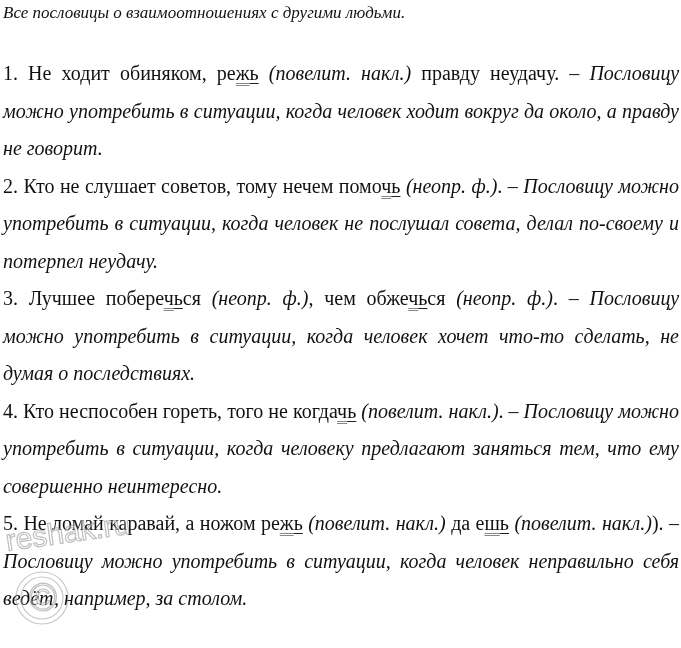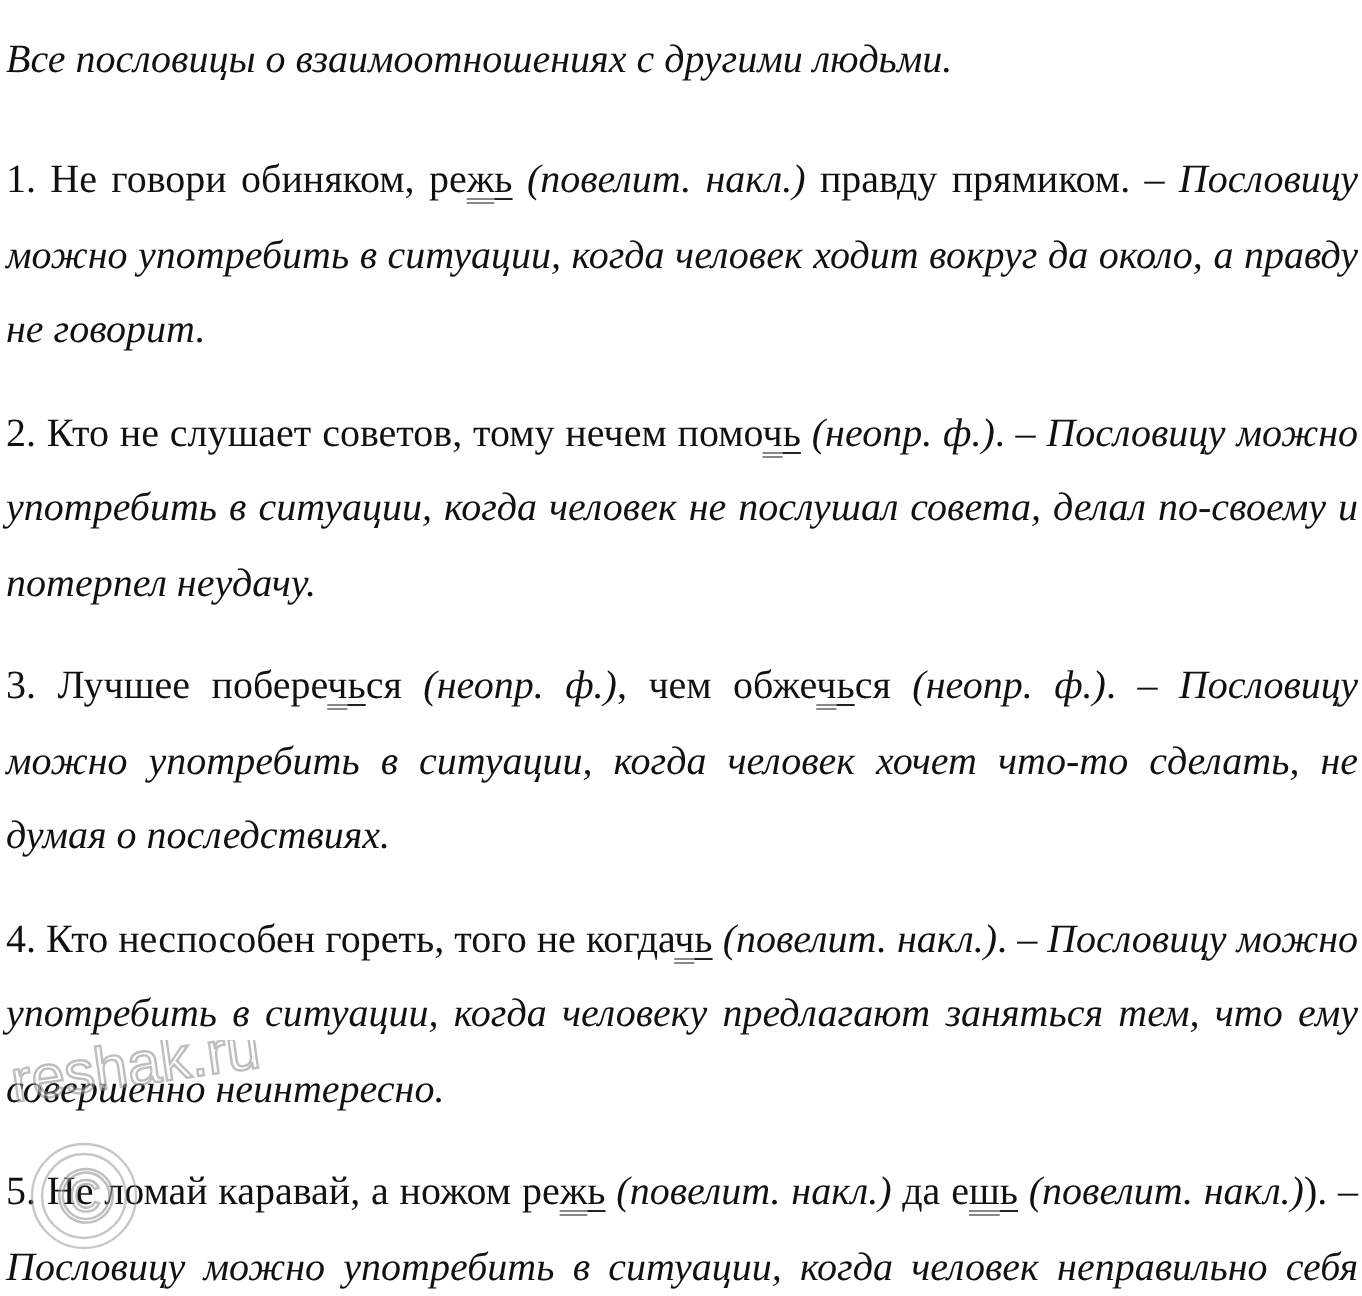--- a/index.html
+++ b/index.html
@@ -3,29 +3,29 @@
 <meta charset="utf-8">
 <style>
   html, body { margin: 0; padding: 0; background: #ffffff; }
   body {
     width: 681px; height: 648px; overflow: hidden; position: relative;
     font-family: "Liberation Serif", "DejaVu Serif", serif;
     color: #111111;
   }
   .doc { position: absolute; left: 3px; top: 0; width: 676px; }
   .title {
-    font-style: italic; font-size: 20px; line-height: 26px;
-    margin: 0; padding-top: 17px;
+    font-style: italic; font-size: 17px; line-height: 26px;
+    margin: 0; padding-top: 0px;
   }
   .para {
     font-size: 20px; line-height: 37.5px; margin: 0;
     text-align: justify;
   }
   .p1 { margin-top: 29px; }
-  .p2, .p3, .p4, .p5 { margin-top: 14px; }
+  .p2, .p3, .p4, .p5 { }
   .it { font-style: italic; }
   .note { font-style: italic; font-size: 20px; }
   .cons {
     text-decoration: underline double #888888;
     text-decoration-thickness: 1px;
     text-underline-offset: 3px;
   }
   .soft {
     text-decoration: underline solid #222222;
     text-decoration-thickness: 1px;
@@ -35,21 +35,21 @@
     position: absolute; left: 2px; top: 520px; width: 130px; height: 128px;
     pointer-events: none; opacity: 0.55;
   }
 </style>
 </head>
 <body>
 
 <div class="doc">
   <p class="title">Все пословицы о взаимоотношениях с другими людьми.</p>
 
-  <p class="para p1"><span>1.</span><span> Не говори обиняком, ре</span><span class="cons">ж</span><span class="soft">ь</span> <span class="note">(повелит. накл.)</span><span> правду прямиком. – </span><span class="it">Пословицу можно употребить в ситуации, когда человек ходит вокруг да около, а правду не говорит.</span></p>
+  <p class="para p1"><span>1.</span><span> Не ходит обиняком, ре</span><span class="cons">ж</span><span class="soft">ь</span> <span class="note">(повелит. накл.)</span><span> правду неудачу. – </span><span class="it">Пословицу можно употребить в ситуации, когда человек ходит вокруг да около, а правду не говорит.</span></p>
 
   <p class="para p2"><span>2.</span><span> Кто не слушает советов, тому нечем помо</span><span class="cons">ч</span><span class="soft">ь</span> <span class="note">(неопр. ф.)</span><span>. – </span><span class="it">Пословицу можно употребить в ситуации, когда человек не послушал совета, делал по-своему и потерпел неудачу.</span></p>
 
   <p class="para p3"><span>3.</span><span> Лучшее побере</span><span class="cons">ч</span><span class="soft">ь</span><span>ся </span><span class="note">(неопр. ф.)</span><span>, чем обже</span><span class="cons">ч</span><span class="soft">ь</span><span>ся </span><span class="note">(неопр. ф.)</span><span>. – </span><span class="it">Пословицу можно употребить в ситуации, когда человек хочет что-то сделать, не думая о последствиях.</span></p>
 
   <p class="para p4"><span>4.</span><span> Кто неспособен гореть, того не когда</span><span class="cons">ч</span><span class="soft">ь</span> <span class="note">(повелит. накл.)</span><span>. – </span><span class="it">Пословицу можно употребить в ситуации, когда человеку предлагают заняться тем, что ему совершенно неинтересно.</span></p>
 
   <p class="para p5"><span>5.</span><span> Не ломай каравай, а ножом ре</span><span class="cons">ж</span><span class="soft">ь</span> <span class="note">(повелит. накл.)</span><span> да е</span><span class="cons">ш</span><span class="soft">ь</span> <span class="note">(повелит. накл.)</span><span>). </span><span class="it">– Пословицу можно употребить в ситуации, когда человек неправильно себя ведёт, например, за столом.</span></p>
 </div>
 

